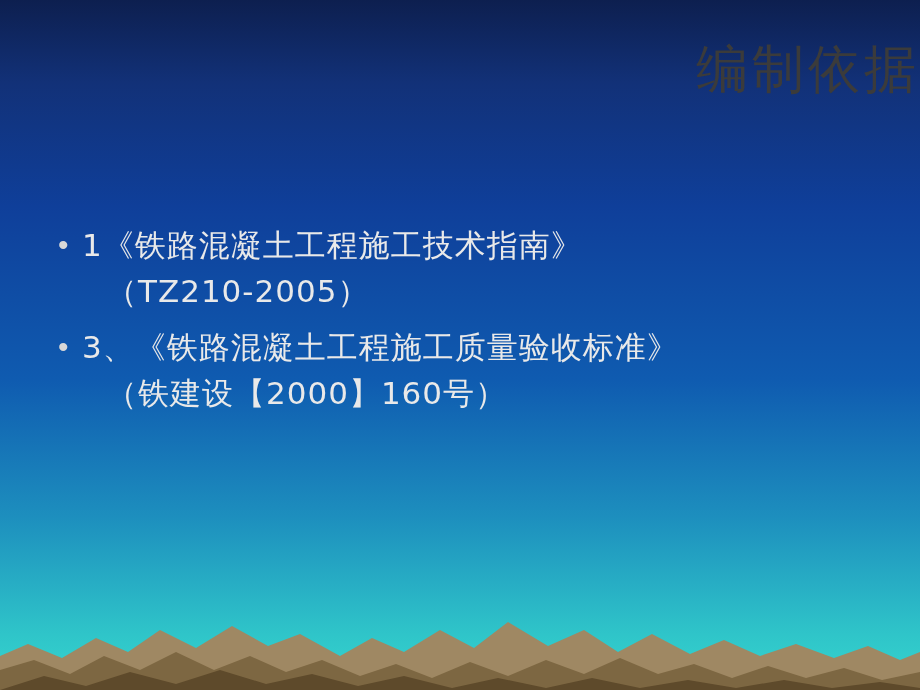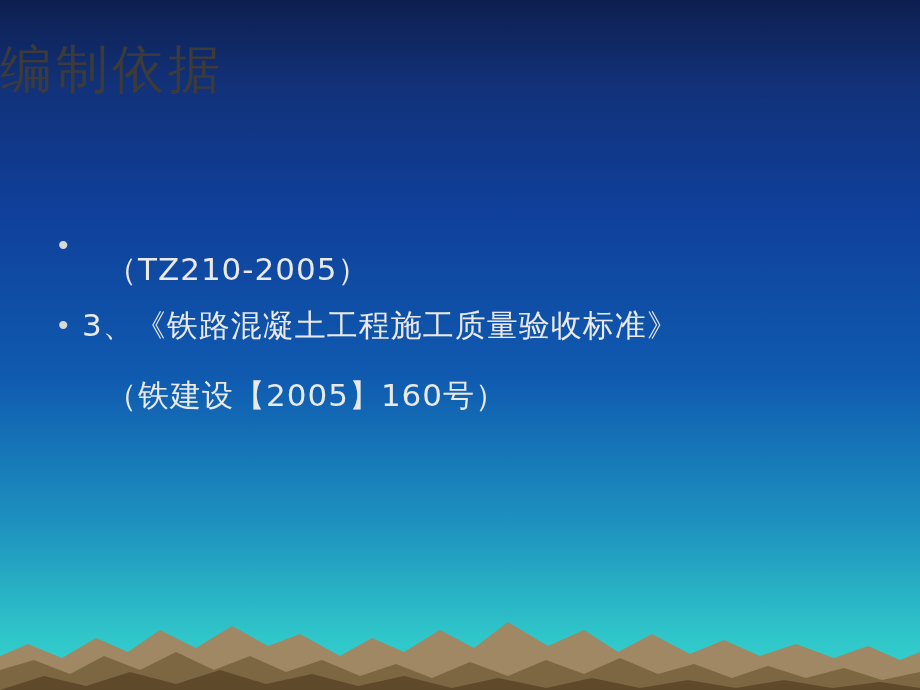--- a/index.html
+++ b/index.html
@@ -24,21 +24,21 @@
         #0f5bb0 55%,
         #1d8fbe 75%,
         #2fc5c9 92%,
         #36d6cf 100%);
   }
   .title {
     position: absolute;
     top: 40px;
     left: 0;
     width: 920px;
-    text-align: left;
+    text-align: right;
     font-size: 52px;
     line-height: 1.15;
     color: #3b3b3b;
     letter-spacing: 4px;
     font-family: "DejaVu Sans", "Liberation Sans", sans-serif;
   }
   .body-list {
     position: absolute;
     top: 222px;
     left: 44px;
@@ -63,21 +63,20 @@
     flex: 1 1 auto;
     font-size: 31px;
     line-height: 46px;
     color: #e9e9e9;
     font-family: "DejaVu Sans", "Liberation Sans", sans-serif;
     letter-spacing: 1px;
   }
   .line-2 {
     display: block;
     padding-left: 24px;
-    margin-top: 24px;
   }
   .mountains {
     position: absolute;
     left: 0;
     bottom: 0;
     width: 920px;
     height: 130px;
   }
 </style>
 </head>
@@ -85,29 +84,30 @@
 
 <div class="slide">
 
   <div class="title">编制依据</div>
 
   <div class="body-list">
 
     <div class="bullet-row">
       <span class="bullet-dot">•</span>
       <span class="bullet-text">
+        <span>1《铁路混凝土工程施工技术指南》</span>
         <span class="line-2">（TZ210-2005）</span>
       </span>
     </div>
 
     <div class="bullet-row">
       <span class="bullet-dot">•</span>
       <span class="bullet-text">
         <span>3、《铁路混凝土工程施工质量验收标准》</span>
-        <span class="line-2">（铁建设【2005】160号）</span>
+        <span class="line-2">（铁建设【2000】160号）</span>
       </span>
     </div>
 
   </div>
 
   <svg class="mountains" viewBox="0 0 920 130" preserveAspectRatio="none">
     <polygon fill="#9f8863" points="0,130 0,96 28,84 62,98 96,78 128,92 160,70 196,88 232,66 268,86 300,74 340,96 372,78 404,92 440,70 474,88 508,62 548,86 584,70 618,92 652,74 690,94 724,80 760,96 796,84 834,98 868,86 900,100 920,92 920,130"></polygon>
     <polygon fill="#7d6742" points="0,130 0,110 34,100 70,114 104,96 140,110 176,92 214,110 250,96 286,112 322,100 360,116 396,104 432,118 470,102 508,116 546,100 584,114 620,98 658,114 694,104 732,118 768,106 806,118 844,108 882,120 920,112 920,130"></polygon>
     <polygon fill="#5e4a2b" points="0,130 44,116 86,126 130,112 176,124 220,110 266,124 312,114 358,126 404,116 452,128 498,118 546,128 592,118 640,128 688,120 736,128 784,120 832,128 880,122 920,128 920,130"></polygon>
   </svg>

